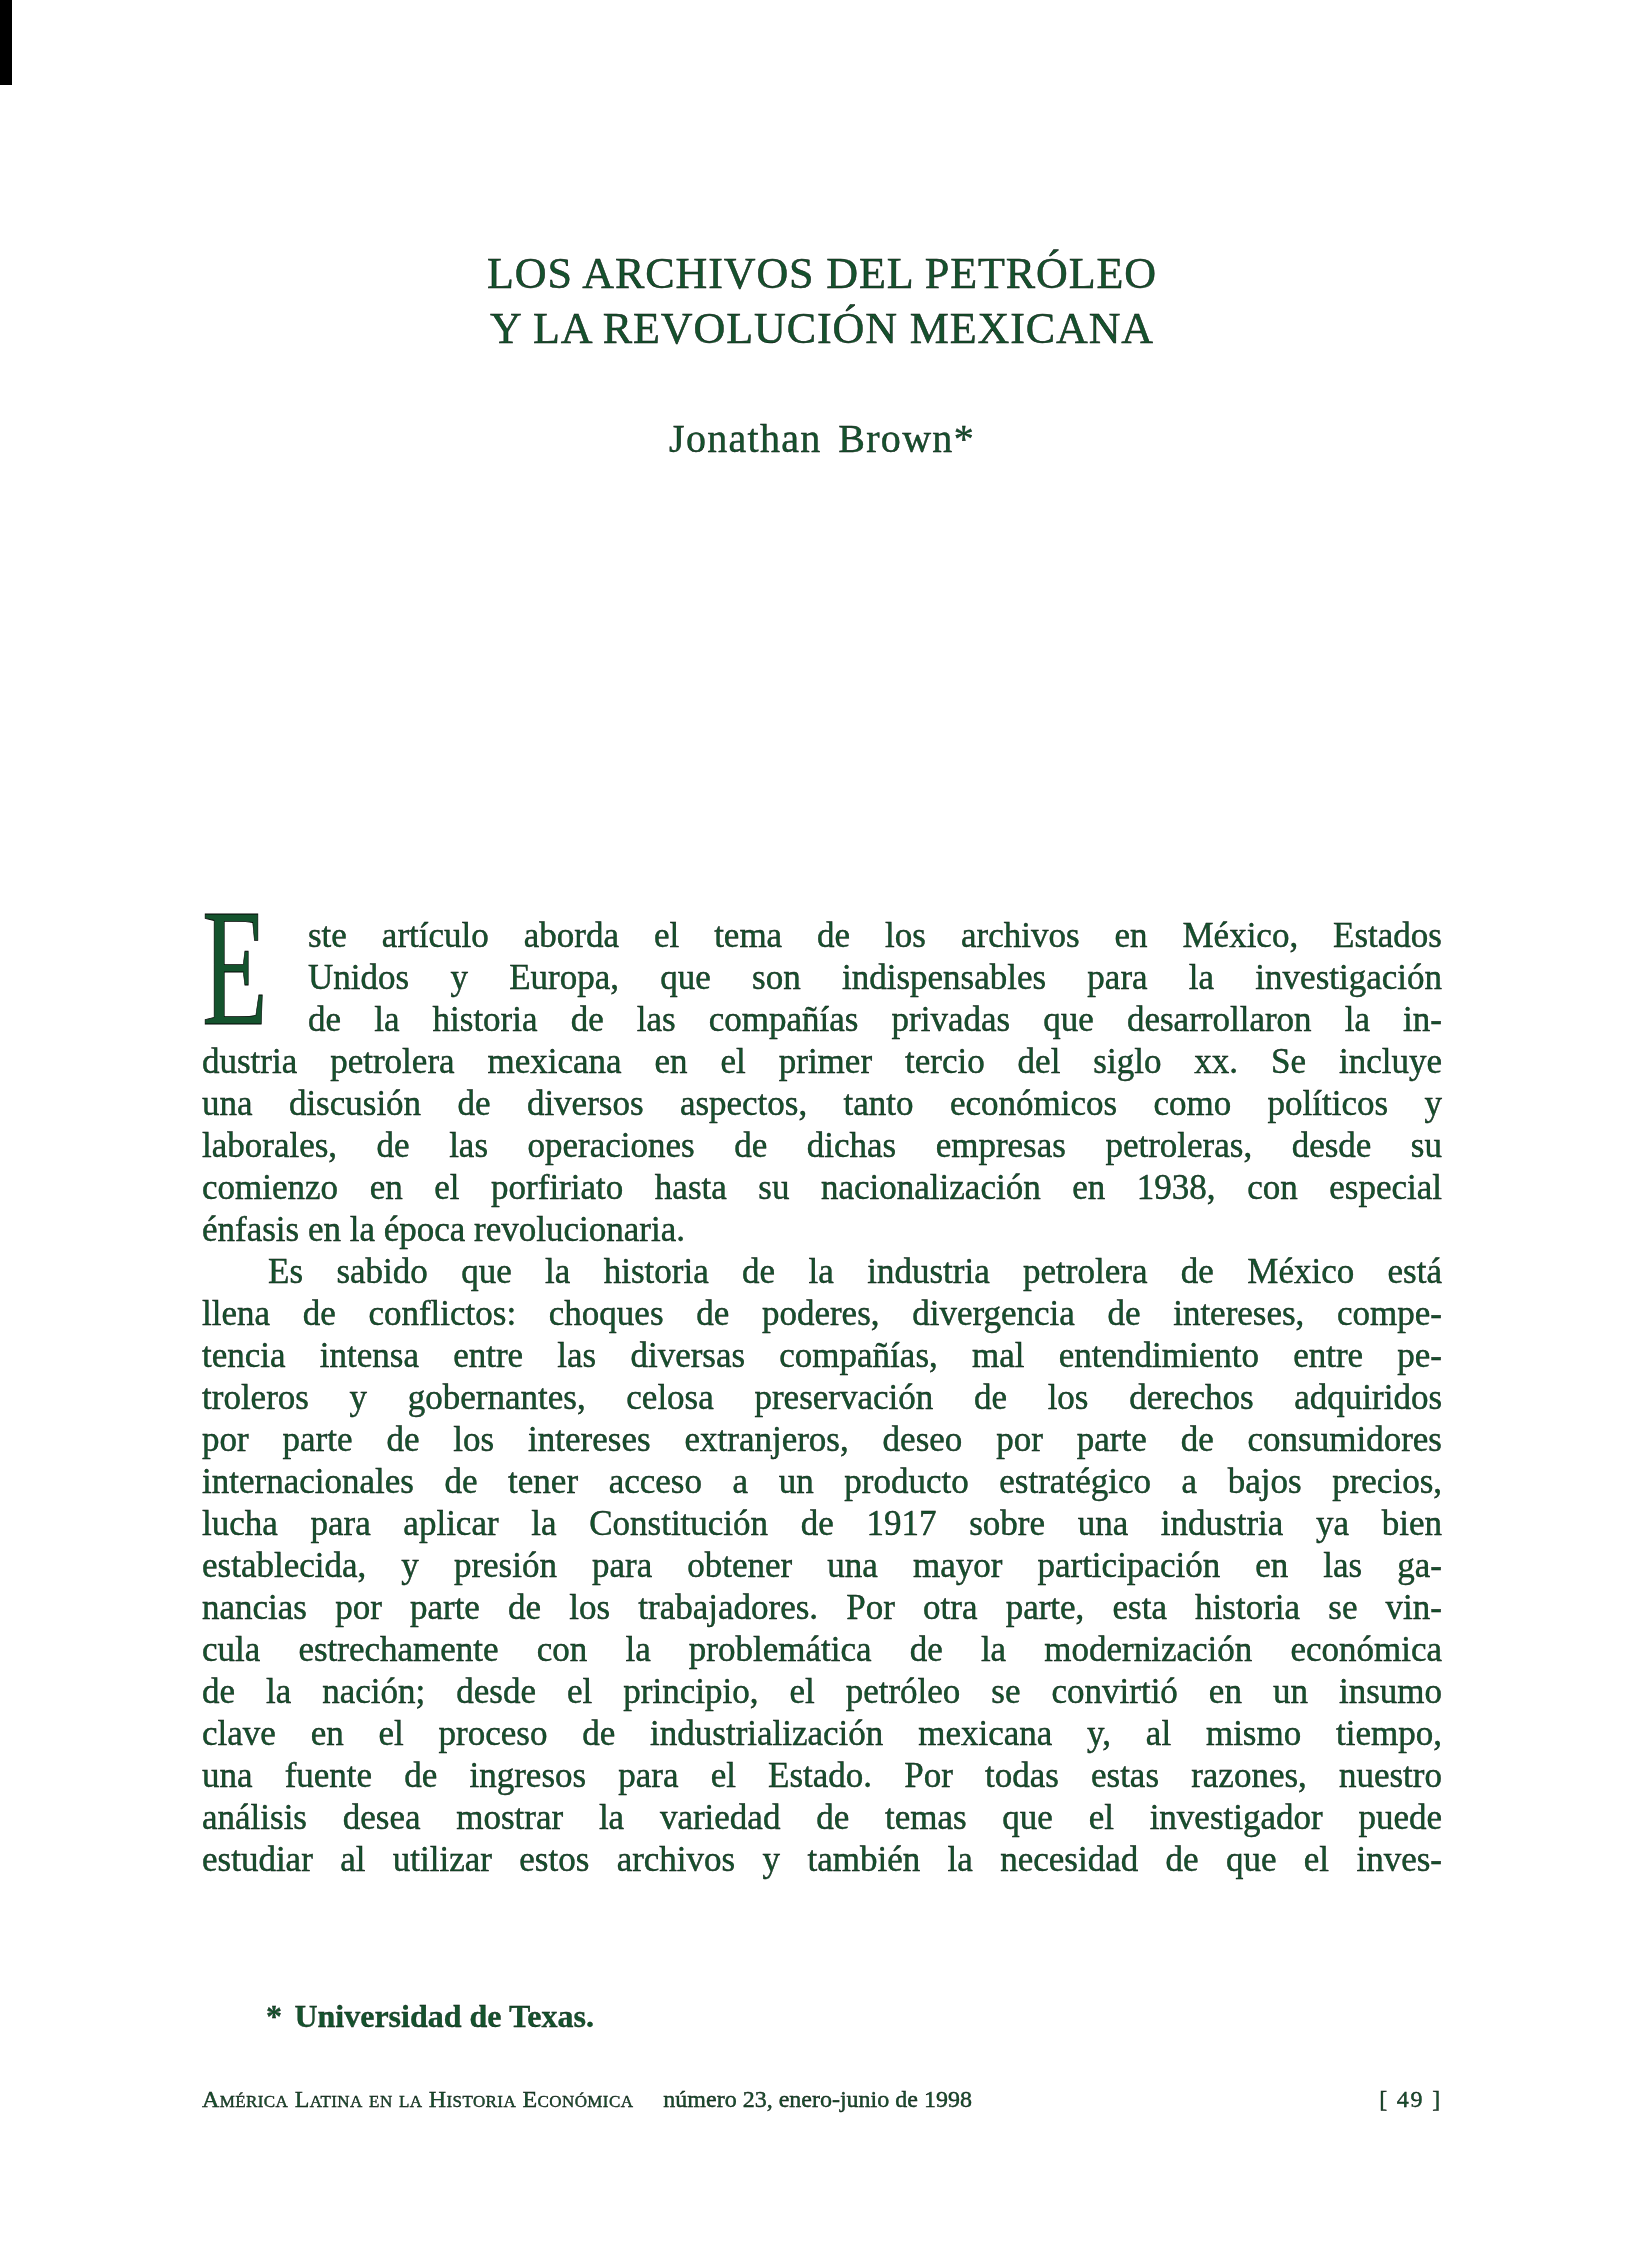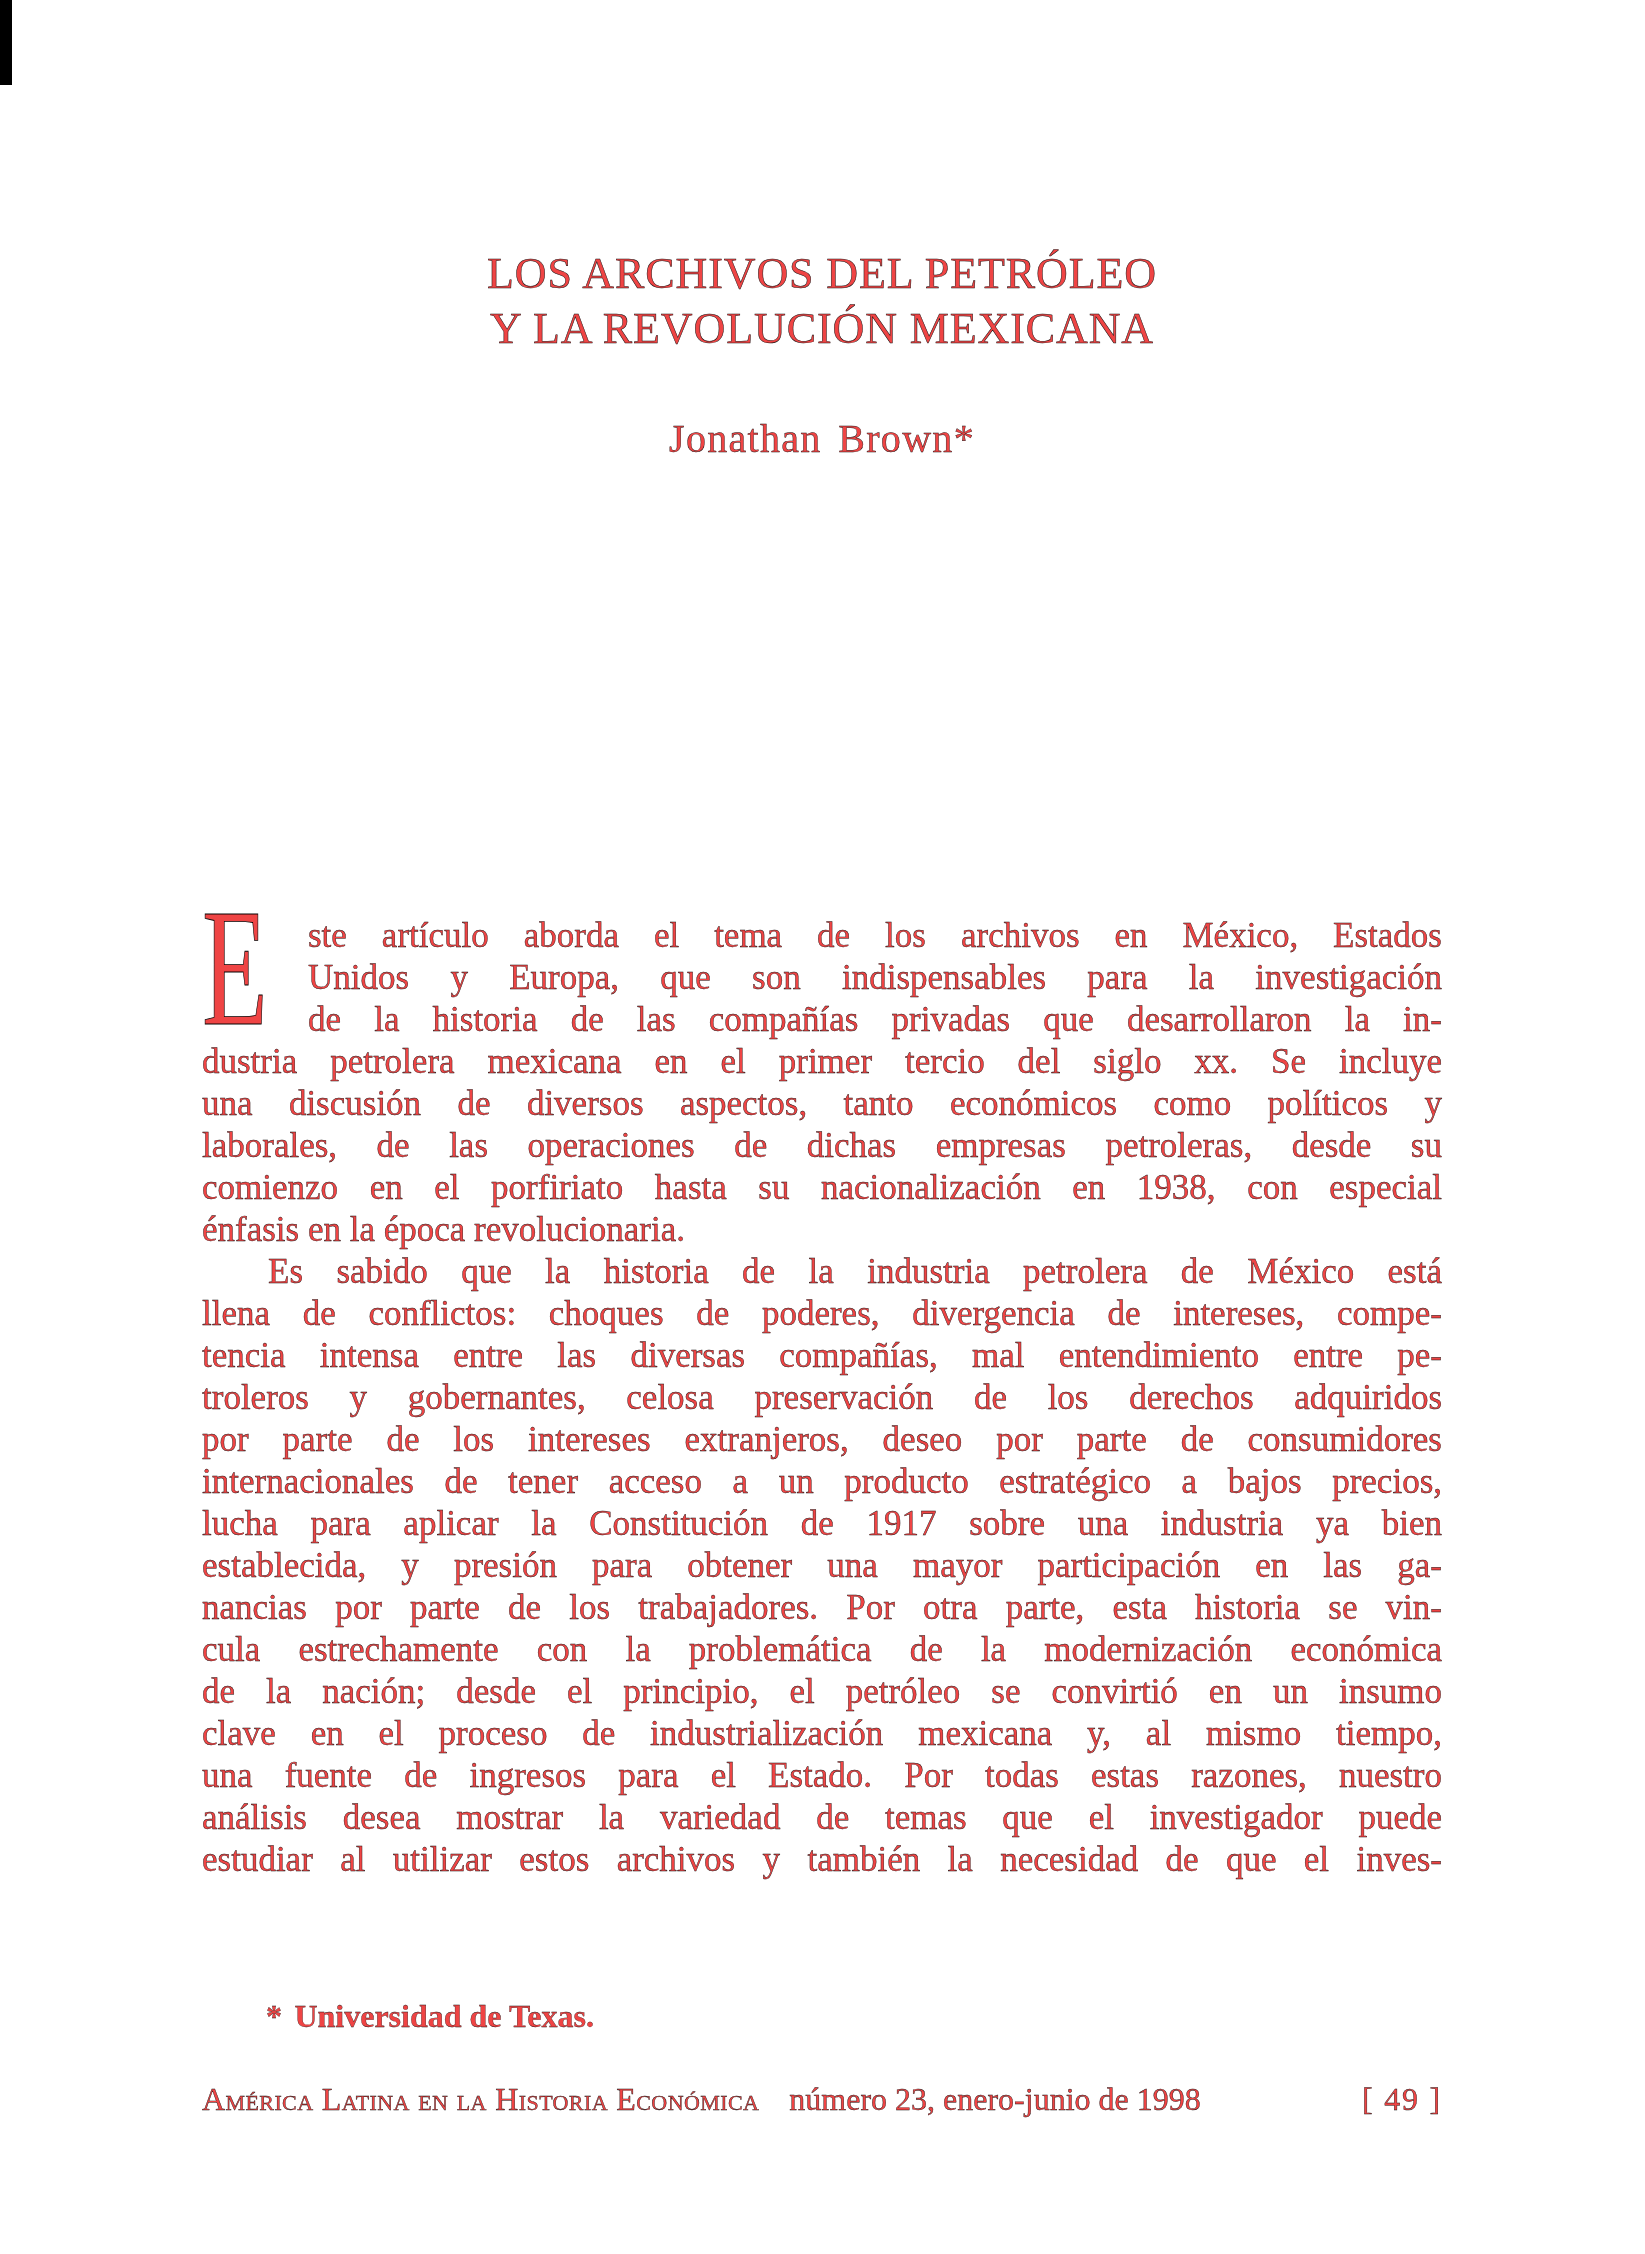--- a/index.html
+++ b/index.html
@@ -1,21 +1,21 @@
 <!DOCTYPE html>
 <html style="font-size:14px"><head>
 <meta charset="utf-8">
 <style>
   html,body{margin:0;padding:0;background:#e8e8e8;}
   .page{
     position:relative;
     width:1646px;height:2255px;
     background:#ffffff;
     font-family:"Liberation Serif","DejaVu Serif",serif;
-    color:#ef4444;
+    color:#14532d;
     overflow:hidden;
   }
   .artifact{
     position:absolute;left:0;top:0;width:11.5px;height:85px;background:#000;
   }
   .textblock{
     position:absolute;left:202px;width:1240px;
   }
   
   .titleblock{
@@ -59,21 +59,21 @@
     font-size:32px;line-height:39px;
     padding-left:64px;
     font-weight:bold;
     -webkit-text-stroke:0.3px #111;
   }
   .fnmark{ margin-right:12.4px; }
   
   .footerblock{
     top:2080px;
     display:flex;justify-content:space-between;align-items:flex-start;
-    font-size:32px;line-height:39px;
+    font-size:24px;line-height:39px;
     -webkit-text-stroke:0.4px #111;
   }
   .footleft{ display:flex;align-items:baseline; }
   .journal{
     font-variant:small-caps;
     letter-spacing:0.4px;
   }
   .issue{ margin-left:30px; }
   .pagenum{ letter-spacing:1.8px; }
 </style>

